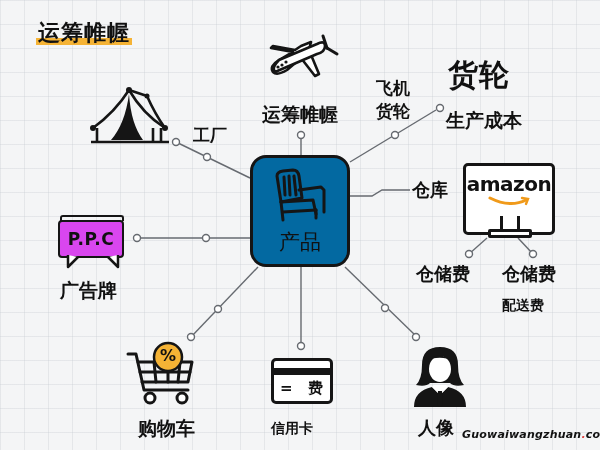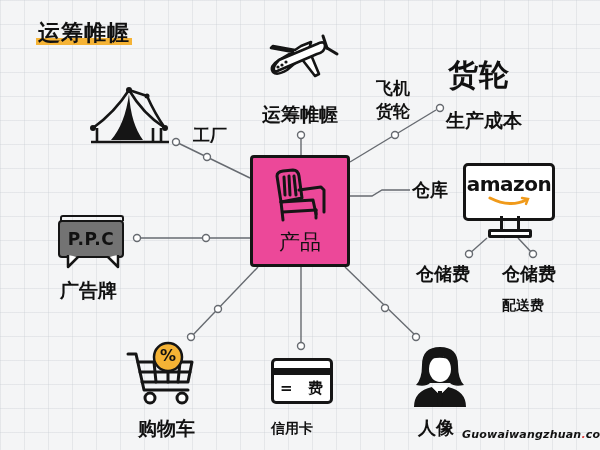--- a/index.html
+++ b/index.html
@@ -17,21 +17,21 @@
   .title {
     left:36px; top:19px; font-size:22px; font-weight:bold; letter-spacing:1px;
     background:linear-gradient(to bottom, transparent 68%, #f5b335 68%, #f5b335 92%, transparent 92%);
     padding:0 2px; line-height:28px;
   }
   .lbl { font-size:17px; line-height:20px; white-space:nowrap;font-weight:bold; }
   .lbl-big { font-size:30px; font-weight:bold; line-height:34px; letter-spacing:1px; }
   svg.lines { position:absolute; left:0; top:0; }
   .center-box {
     left:250px; top:155px; width:100px; height:112px;
-    border:3px solid #151515; border-radius:4px; background:#ec4899; box-sizing:border-box;
+    border:3px solid #151515; border-radius:16px; background:#0369a1; box-sizing:border-box;
   }
   .center-label { left:0; right:0; top:70px; text-align:center; font-size:21px; }
   .watermark {
     left:462px; top:428px; font-size:11px; font-weight:bold; font-style:italic;
     color:#111; letter-spacing:0.2px;
   }
   .watermark .dot { color:#e04848; }
 </style>
 </head>
 <body>
@@ -131,36 +131,36 @@
 <div class="abs lbl" style="left:262px;top:104px;font-size:19px">运筹帷幄</div>
 
 <div class="abs lbl" style="left:376px;top:78px">飞机</div>
 <div class="abs lbl" style="left:376px;top:101px">货轮</div>
 
 <div class="abs lbl-big" style="left:448px;top:58px">货轮</div>
 <div class="abs lbl" style="left:446px;top:110px;font-size:19px">生产成本</div>
 
 <div class="abs lbl" style="left:412px;top:180px;font-size:18px">仓库</div>
 
-<div class="abs" style="left:463px;top:163px;width:92px;height:58px;border:3px solid #151515;border-radius:5px;background:#fff;box-sizing:border-box">
+<div class="abs" style="left:463px;top:163px;width:92px;height:72px;border:3px solid #151515;border-radius:5px;background:#fff;box-sizing:border-box">
   <div class="abs" style="left:0;right:0;top:6px;text-align:center;font-size:20px;font-weight:bold;letter-spacing:-0.5px">amazon</div>
   <svg class="abs" style="left:22px;top:30px" width="44" height="12" viewBox="0 0 44 12">
     <path d="M2 2 Q22 12 38 4" fill="none" stroke="#f09a1a" stroke-width="3" stroke-linecap="round"></path>
     <path d="M34 2 L40 3 L38 8" fill="none" stroke="#f09a1a" stroke-width="2.4" stroke-linecap="round"></path>
   </svg>
 </div>
 <div class="abs" style="left:500px;top:216px;width:20px;height:14px;border-left:3px solid #151515;border-right:3px solid #151515;box-sizing:border-box"></div>
 <div class="abs" style="left:488px;top:229px;width:44px;height:9px;border:3px solid #151515;border-radius:2px;box-sizing:border-box;background:#fff"></div>
 
 <div class="abs lbl" style="left:416px;top:264px;font-size:18px">仓储费</div>
 <div class="abs lbl" style="left:502px;top:264px;font-size:18px">仓储费</div>
 <div class="abs lbl" style="left:502px;top:295px;font-size:14px">配送费</div>
 
 <div class="abs" style="left:60px;top:215px;width:60px;height:4px;border:2.5px solid #151515;border-bottom:none;border-radius:3px 3px 0 0"></div>
-<div class="abs" style="left:58px;top:220px;width:66px;height:38px;border:2.5px solid #151515;border-radius:4px;box-sizing:border-box;background:#737373">
+<div class="abs" style="left:58px;top:220px;width:66px;height:38px;border:2.5px solid #151515;border-radius:4px;box-sizing:border-box;background:#d946ef">
   <div class="abs" style="left:0;right:0;top:7px;text-align:center;font-size:17px;font-weight:bold;letter-spacing:0.5px">P.P.C</div>
 </div>
 <svg class="abs" style="left:66px;top:255px" width="54" height="14" viewBox="0 0 54 14">
   <path d="M2 0 L2 12 L12 2 M52 0 L52 12 L42 2" fill="#fff" stroke="#151515" stroke-width="2.5" stroke-linejoin="round"></path>
 </svg>
 <div class="abs lbl" style="left:60px;top:280px;font-size:19px">广告牌</div>
 
 <svg class="abs" style="left:126px;top:340px" width="80" height="68" viewBox="0 0 80 68">
   <g fill="none" stroke="#151515" stroke-width="3" stroke-linejoin="round" stroke-linecap="round">
     <path d="M2 14 L10 14 L18 50 L62 50"></path>

